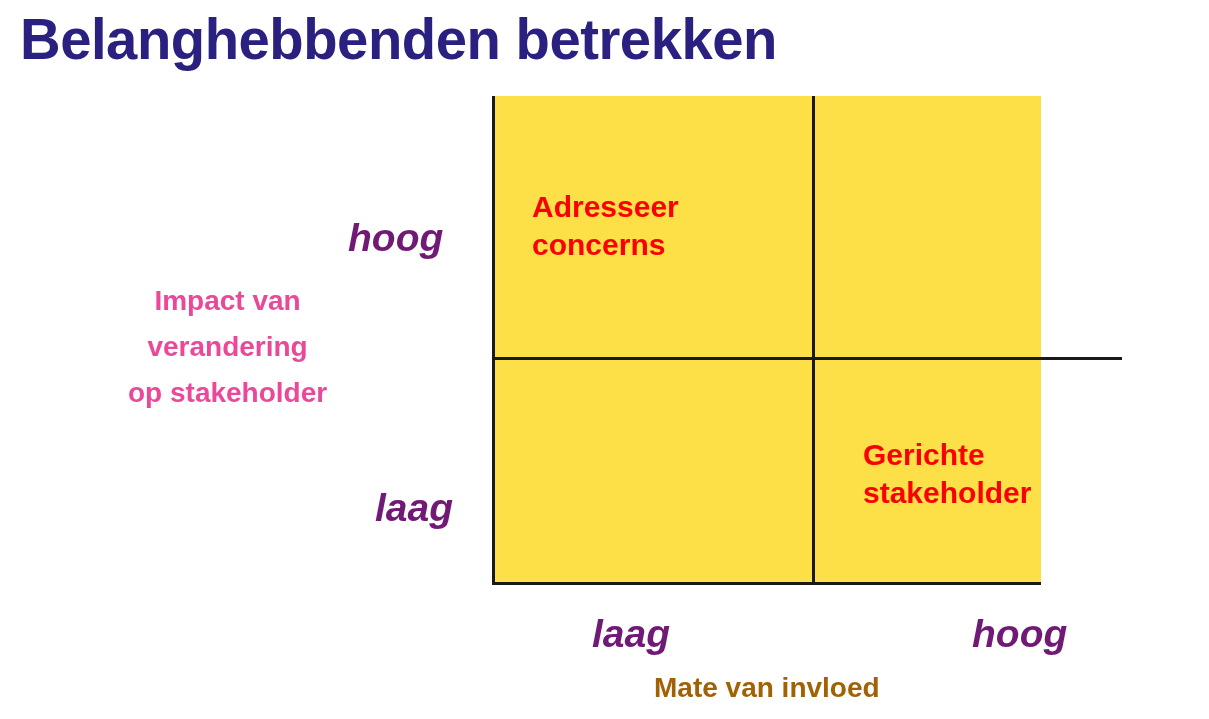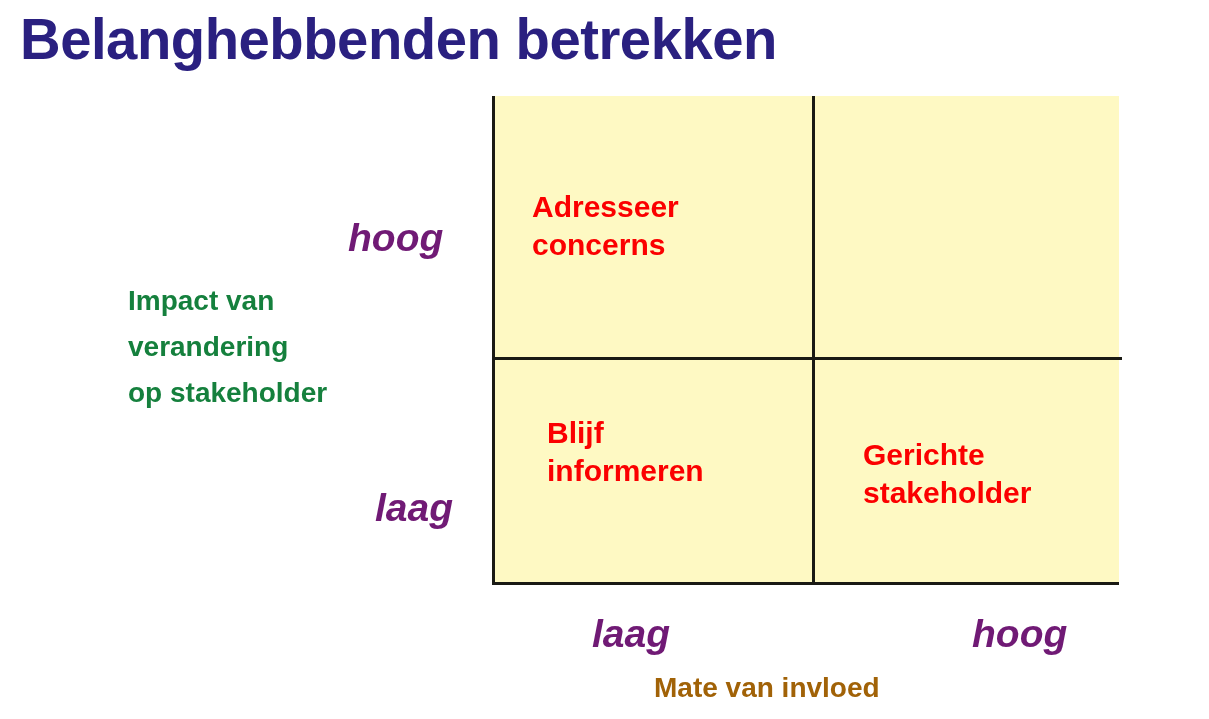--- a/index.html
+++ b/index.html
@@ -29,23 +29,23 @@
     line-height: 1.15;
     transform: scaleX(0.97);
     transform-origin: left top;
   }
 
   
   #matrix {
     position: absolute;
     left: 492px;
     top: 96px;
-    width: 627px;
+    width: 549px;
     height: 489px;
-    background: #fef9c3;
+    background: #fde047;
     border-left: 3px solid #1a1a14;
     border-bottom: 3px solid #1a1a14;
     box-sizing: border-box;
   }
   .v-divider {
     position: absolute;
     left: 317px;
     top: 0;
     width: 3px;
     height: 489px;
@@ -87,23 +87,24 @@
   #tick-y-low  { left: 375px; top: 478px; }
   #tick-x-low  { left: 592px; top: 604px; }
   #tick-x-high { left: 972px; top: 604px; }
 
   #y-axis-title {
     position: absolute;
     left: 128px;
     top: 278px;
     font-size: 28px;
     font-weight: bold;
-    color: #15803d;
+    color: #ec4899;
     line-height: 1.65;
     white-space: pre-line;
+    text-align: center;
   }
   #x-axis-title {
     position: absolute;
     left: 654px;
     top: 672px;
     font-size: 28px;
     font-weight: bold;
     color: #a16207;
     white-space: nowrap;
   }
@@ -122,22 +123,20 @@
 <div class="axis-tick" id="tick-y-low">laag</div>
 
 <div id="matrix">
   <div class="v-divider"></div>
   <div class="h-divider"></div>
 
   <div class="quad-label" id="quad-tl">Adresseer
 concerns</div>
 
 
-  <div class="quad-label" id="quad-bl">Blijf
-informeren</div>
 
   <div class="quad-label" id="quad-br">Gerichte
 stakeholder</div>
 </div>
 
 <div class="axis-tick" id="tick-x-low">laag</div>
 
 <div class="axis-tick" id="tick-x-high">hoog</div>
 
 <div id="x-axis-title">Mate van invloed</div>

